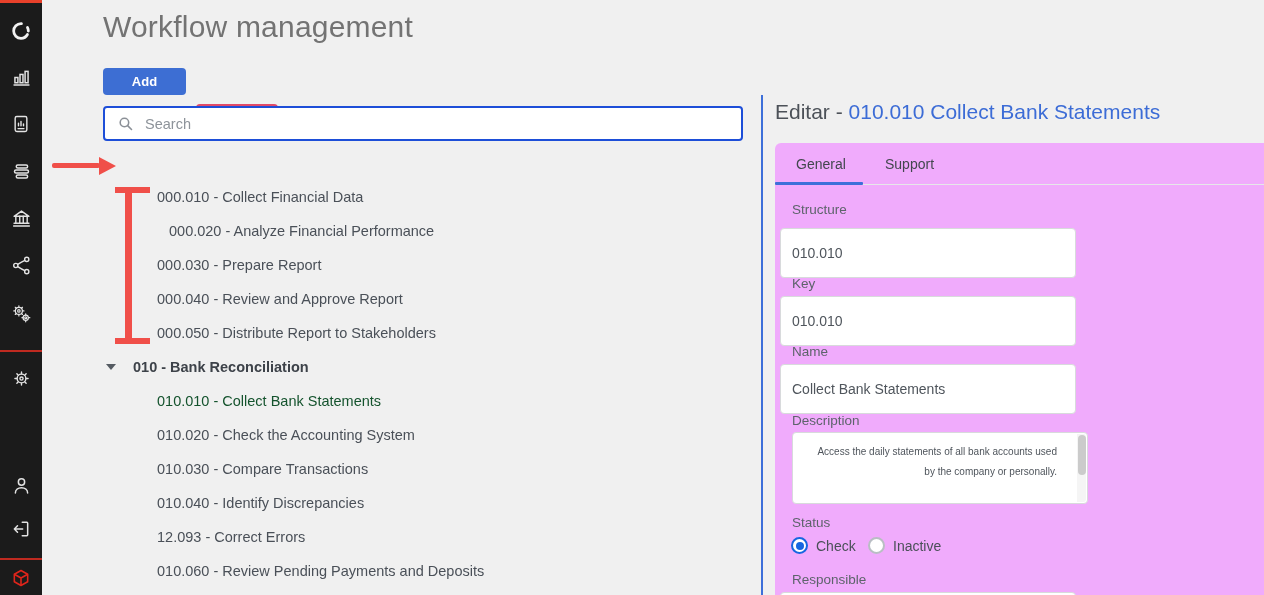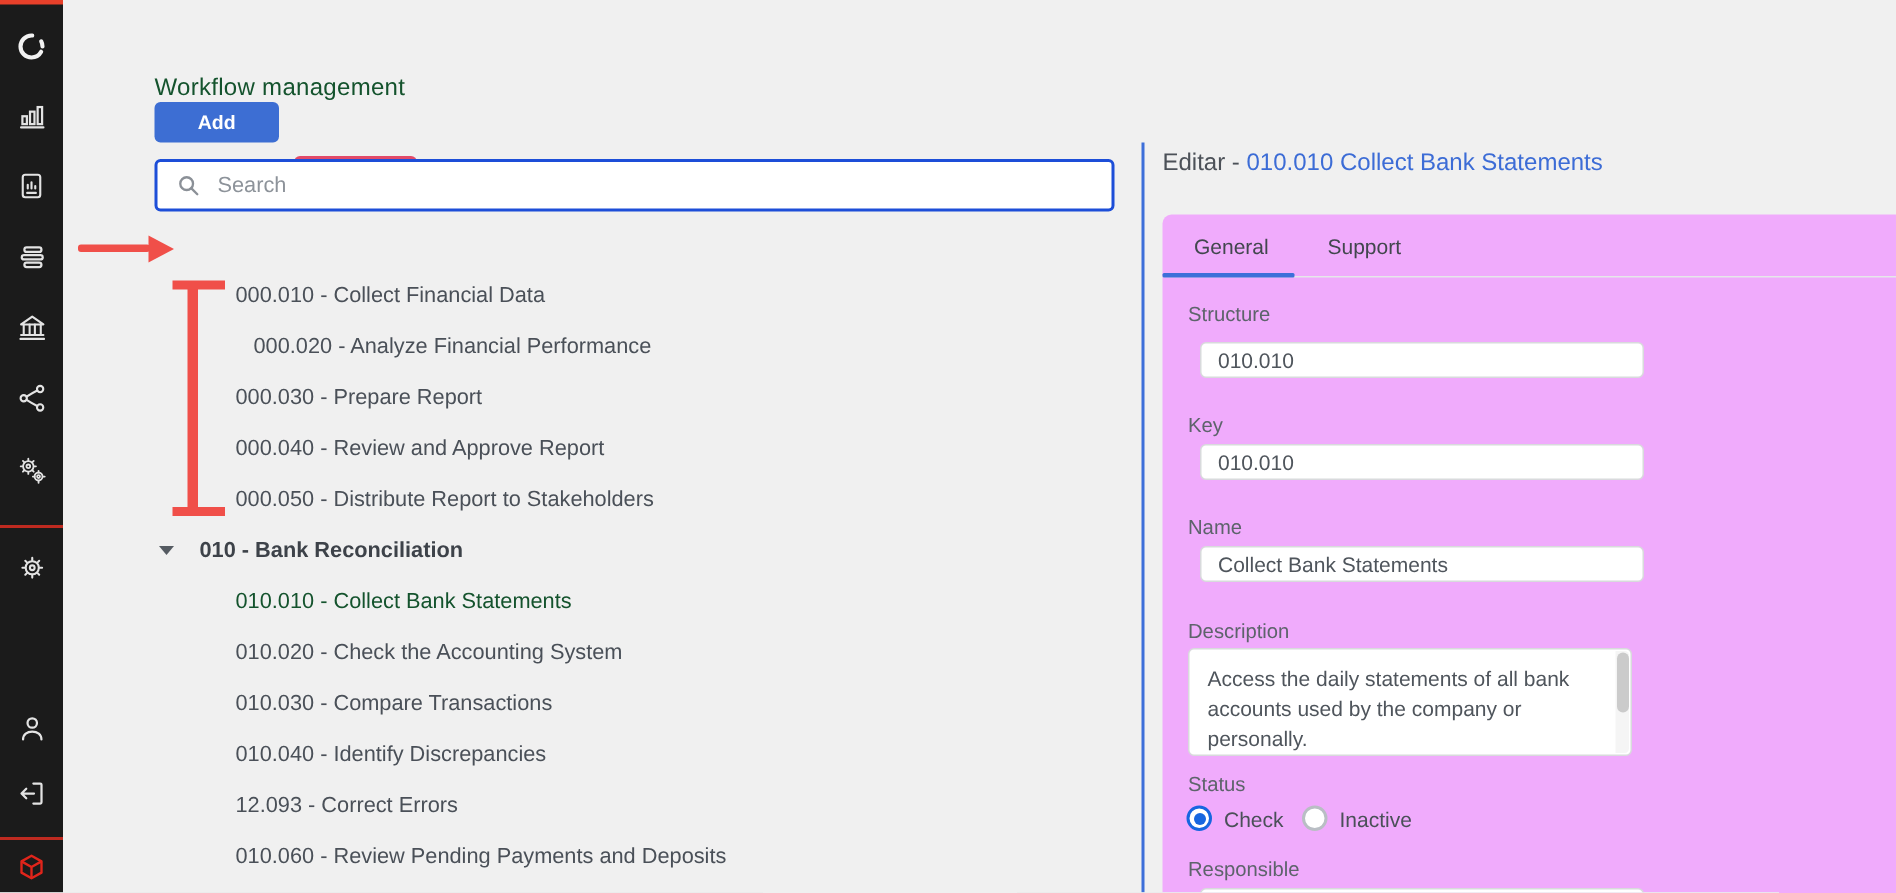--- a/index.html
+++ b/index.html
@@ -7,21 +7,21 @@
         font-family:"Liberation Sans",sans-serif;-webkit-font-smoothing:antialiased;}
 
   
   .sidebar{position:absolute;left:0;top:0;width:42px;height:595px;background:#1b1b1b;}
   .sidebar .topstrip{position:absolute;left:0;top:0;width:42px;height:3px;background:#e8402a;}
   .sb-divider{position:absolute;left:0;width:42px;height:2px;background:#bf2a20;}
   .sb-icon{position:absolute;left:10px;width:22px;height:22px;display:flex;align-items:center;justify-content:center;cursor:pointer;}
   .sb-icon svg{display:block;}
 
   
-  .page-title{position:absolute;left:103px;top:10px;font-size:16px;color:#14532d;font-weight:500;letter-spacing:.2px;margin-top:40px;}
+  .page-title{position:absolute;left:103px;top:10px;font-size:30px;color:#737373;font-weight:500;letter-spacing:.2px;}
   .btn{position:absolute;top:68px;height:27px;border:none;border-radius:4px;color:#fff;
        font-family:"Liberation Sans",sans-serif;font-size:13px;font-weight:bold;cursor:pointer;}
   .btn-add{left:103px;width:83px;background:#3d6ed3;}
   .btn-remove{left:196px;width:82px;background:#e24a68;margin-top:36px;}
 
   
   .searchbox{position:absolute;left:103px;top:106px;width:640px;height:35px;background:#fff;
              border:2px solid #1d4ed8;border-radius:4px;box-sizing:border-box;display:flex;align-items:center;}
   .searchbox svg{margin-left:12px;flex:0 0 auto;}
   .searchbox input{border:none;outline:none;background:transparent;margin-left:9px;flex:1;
@@ -35,33 +35,33 @@
          border-top:6px solid #555b62;margin-right:17px;}
   .tree-selected{color:#14532d;}
 
   
   .ann{background:#f04f49;position:absolute;}
   .ann-arrow-head{position:absolute;width:0;height:0;border-top:9px solid transparent;border-bottom:9px solid transparent;
                   border-left:17px solid #f04f49;}
 
   
   .v-divider{position:absolute;left:761px;top:95px;width:2px;height:500px;background:#3d6fd9;}
-  .editor-title{position:absolute;left:775px;top:100px;font-size:16px;color:#4c5158;white-space:nowrap;}
+  .editor-title{position:absolute;left:775px;top:100px;font-size:21px;color:#4c5158;white-space:nowrap;}
   .editor-title .item{color:#3c6cd6;}
   .card{position:absolute;left:775px;top:143px;width:489px;height:452px;background:#f0abfc;border-radius:6px 0 0 0;}
   .tabbar{position:absolute;left:0;top:0;width:100%;height:42px;border-bottom:1px solid #e6e7e9;box-sizing:border-box;}
   .tab{position:absolute;top:0;height:42px;display:flex;align-items:center;font-size:14px;color:#42474e;cursor:pointer;}
   .tab-underline{position:absolute;left:0;top:39px;width:88px;height:3px;background:#3d6fd9;border-radius:1px;}
   .fld-label{position:absolute;left:17px;font-size:13.5px;color:#5d636b;}
-  .fld-input{position:absolute;left:25px;width:296px;height:24px;box-sizing:border-box;border:1px solid #d8dadc;
+  .fld-input{position:absolute;left:5px;width:296px;height:50px;box-sizing:border-box;border:1px solid #d8dadc;
              border-radius:4px;background:#fff;padding:0 11px;font-family:"Liberation Sans",sans-serif;
              font-size:14px;color:#4f555c;outline:none;}
   .desc-box{position:absolute;left:17px;top:289px;width:296px;height:72px;box-sizing:border-box;border:1px solid #d8dadc;
             border-radius:4px;background:#fff;overflow:hidden;}
-  .desc-text{position:absolute;left:12px;top:9px;width:252px;font-size:14px;line-height:20px;color:#4f555c;}
+  .desc-text{position:absolute;left:12px;top:9px;width:252px;font-size:10px;line-height:20px;color:#4f555c;text-align:right;}
   .desc-track{position:absolute;right:1px;top:1px;bottom:1px;width:9px;background:#f5f5f5;border-radius:0 3px 3px 0;}
   .desc-thumb{position:absolute;right:1px;top:2px;width:8px;height:40px;background:#cbcbcb;border-radius:4px;cursor:pointer;}
   .radio{position:absolute;width:17px;height:17px;border-radius:50%;box-sizing:border-box;cursor:pointer;}
   .radio-on{border:2px solid #1766e0;background:#fff;}
   .radio-on::after{content:"";position:absolute;left:2.5px;top:2.5px;width:8px;height:8px;border-radius:50%;background:#1766e0;}
   .radio-off{border:2px solid #b9bec4;background:#fff;}
   .radio-label{position:absolute;font-size:14px;color:#4a5058;cursor:pointer;}
 </style>
 </head>
 <body>

